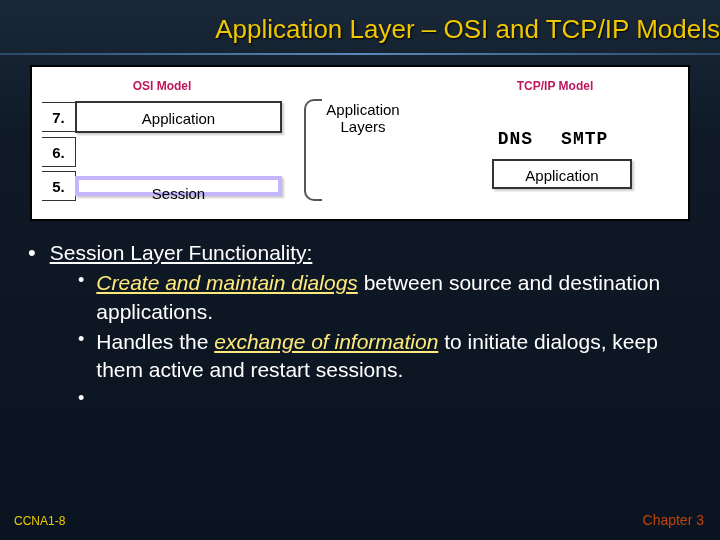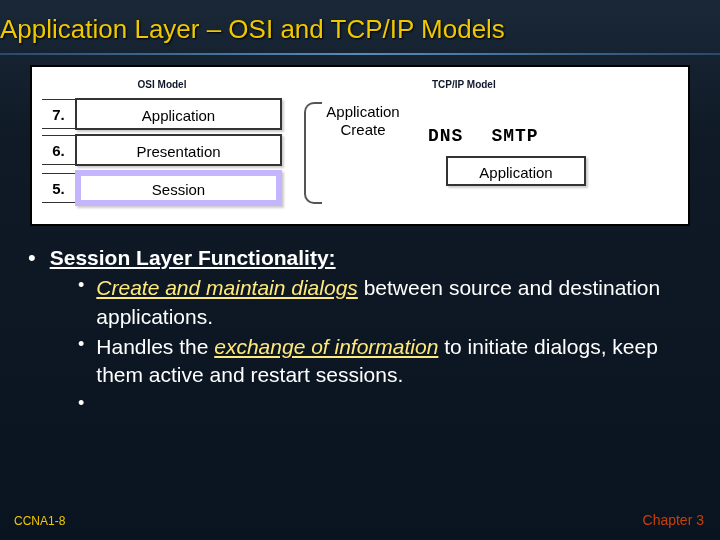--- a/index.html
+++ b/index.html
@@ -7,21 +7,21 @@
     width: 720px;
     height: 540px;
     background: linear-gradient(180deg, #1a2838 0%, #0f1a26 25%, #0a1420 100%);
     font-family: Arial, Helvetica, sans-serif;
     overflow: hidden;
     position: relative;
   }
   .title {
     color: #f0c800;
     font-size: 26px;
-    text-align: left;
+    text-align: right;
     padding: 14px 0 8px;
     text-shadow: 1px 1px 2px #000;
   }
   .title-line {
     height: 2px;
     background: linear-gradient(90deg, #2a4a6a 0%, #5a8ab8 50%, #2a4a6a 100%);
     margin: 0 0 10px;
   }
   .diagram {
     margin: 8px 30px 18px;
@@ -29,40 +29,40 @@
     border: 2px solid #000;
     padding: 8px 10px 14px;
     position: relative;
   }
   .diagram-inner {
     display: flex;
     position: relative;
   }
   .osi-col { width: 240px; }
   .mid-col { width: 140px; display:flex; flex-direction:column; align-items:center; justify-content:center; position:relative; }
-  .tcp-col { flex:1; display:flex; flex-direction:column; align-items:flex-start; justify-content:flex-start; padding-left:10px; }
-  .model-header { font-weight:bold; text-align:center; font-size:10px; padding:4px 0 8px; color:#0f172a; }
+  .tcp-col { flex:1; display:flex; flex-direction:column; align-items:center; justify-content:flex-start; padding-left:10px; }
+  .model-header { font-weight:bold; text-align:center; font-size:12px; padding:4px 0 8px; color:#be185d; }
   .osi-row {
     display:flex; align-items:center; margin-bottom:4px;
   }
   .osi-num {
     width: 34px; height:30px; line-height:30px; text-align:center;
     font-weight:bold; font-size:15px; color:#000;
     border:1px solid #333;
     border-left:none;
     background:#fff;
   }
   .osi-box {
     flex:1; height:32px; line-height:32px; text-align:center;
     border:2px solid #333; font-size:15px; color:#000;
     background:#fff; margin-left:-1px;
     box-shadow: 2px 2px 2px rgba(0,0,0,0.2);
   }
   .osi-row.selected { position:relative; }
-  .osi-row.selected .osi-box { border:6px solid #c4b5fd; height:36px; line-height:28px; }
+  .osi-row.selected .osi-box { border:4px solid #c4b5fd; height:20px; line-height:28px; }
   .brace {
     border-left: 2px solid #555;
     border-top: 2px solid #555;
     border-bottom: 2px solid #555;
     height: 102px;
     width: 18px;
     border-radius: 10px 0 0 10px;
     margin-right: 6px;
     margin-top: 20px;
   }
@@ -77,21 +77,21 @@
     margin-left:14px;
   }
   .tcp-row2 { display:flex; gap:36px; margin-left:10px;}
   .bullets {
     color:#fff; font-size:21px; margin: 0 26px; line-height:1.35;
   }
   .b1 { display:flex; }
   .bullet-dot { margin-right:14px; margin-left:2px; font-size:22px; line-height:1.25;}
   .sub { margin-left:52px; display:flex; margin-top:2px;}
   .sub .bullet-dot { font-size:18px; margin-right:12px; margin-left:0;}
-  .ul { text-decoration: underline; font-weight: bold; }
+  .ul { text-decoration: underline; }
   .em { font-style: italic; text-decoration: underline; color:#ffe97a;margin-top:24px; }
   .footer-left {
     position:absolute; left:14px; bottom:12px; color:#f0c800; font-size:12px;text-align:center;
   }
   .footer-right {
     position:absolute; right:16px; bottom:12px; color:#c2410c; font-size:14px;
   }
 </style>
 </head>
 <body>
@@ -102,32 +102,31 @@
 <div class="diagram">
   <div class="diagram-inner">
     <div class="osi-col">
       <div class="model-header">OSI Model</div>
       <div class="osi-row">
         <div class="osi-num">7.</div>
         <div class="osi-box">Application</div>
       </div>
       <div class="osi-row">
         <div class="osi-num">6.</div>
-        <div class="osi-box">Presentation</div>
       </div>
       <div class="osi-row selected">
         <div class="osi-num">5.</div>
         <div class="osi-box">Session</div>
       </div>
     </div>
     <div class="mid-col">
       <div style="display:flex;align-items:center;">
         <div class="brace"></div>
         <div class="mid-label">
-          <span>Application</span><br><span>Create</span>
+          <span>Application</span><br><span>Layers</span>
         </div>
       </div>
     </div>
     <div class="tcp-col">
       <div class="model-header">TCP/IP Model</div>
       <div class="tcp-row1">
         <span class="tcp-proto">DNS</span>
         <span class="tcp-proto">SMTP</span>
       </div>
       <div class="tcp-app">Application</div>

